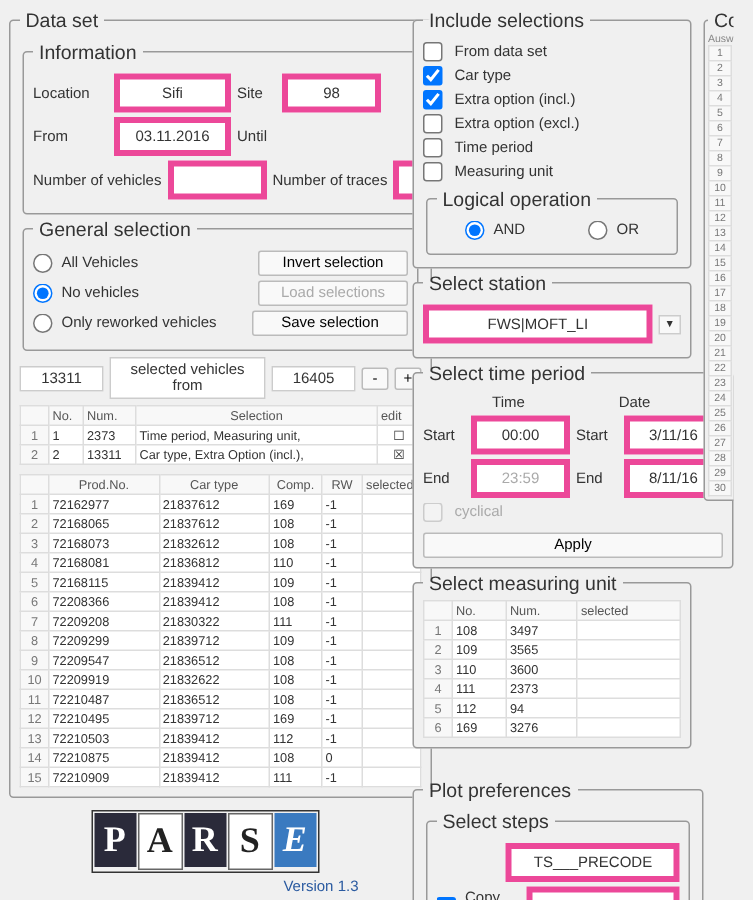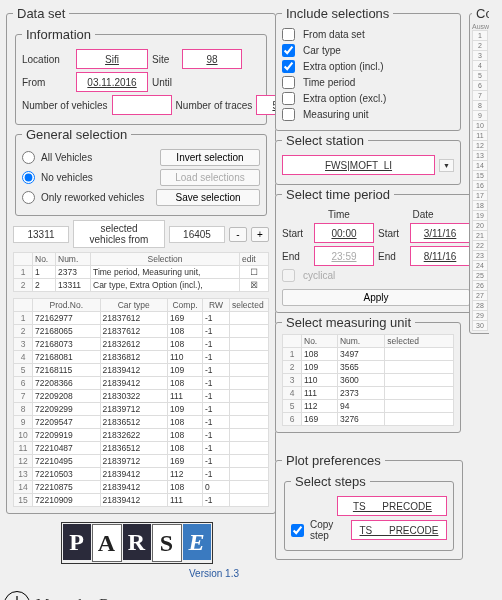--- a/index.html
+++ b/index.html
@@ -24,26 +24,25 @@
   color: #333;
 }
 .row { display: flex; align-items: center; margin: 3px 0; gap: 4px; }
 .lbl { flex: 0 0 auto; min-width: 50px; }
 .val {
   display: inline-flex;
   align-items: center;
   justify-content: center;
   text-align: center;
   background: #fff;
-  border: 1px solid #ec4899;
+  border: 4px solid #ec4899;
   padding: 2px 4px;
   min-width: 50px;
   height: 14px;
   font-size: 10px;
-  text-decoration: underline;
 }
 .btn {
   background: #f9f9f9;
   border: 1px solid #bbb;
   border-radius: 2px;
   padding: 2px 10px;
   font-size: 10px;
   cursor: pointer;
 }
 .main-layout { display: flex; gap: 4px; align-items: flex-start; }
@@ -329,30 +328,43 @@
       <label class="row">
           <input type="checkbox" checked="" style="">
           <span>Car type</span>
         </label>
       <label class="row">
           <input type="checkbox" checked="" style="">
           <span>Extra option (incl.)</span>
         </label>
       <label class="row">
           <input type="checkbox" style="">
-          <span>Time period</span>
+          <span>Extra option (excl.)</span>
         </label>
       <label class="row">
           <input type="checkbox" style="">
-          <span>Extra option (excl.)</span>
+          <span>Time period</span>
         </label>
       <label class="row">
           <input type="checkbox" style="">
           <span>Measuring unit</span>
         </label>
+      <fieldset style="margin-top:4px">
+        <legend>Logical operation</legend>
+        <div class="row" style="justify-content:space-around">
+          <label>
+              <input type="radio" name="lo" checked="" style="">
+              <span>AND</span>
+            </label>
+          <label>
+              <input type="radio" name="lo" style="">
+              <span>OR</span>
+            </label>
+        </div>
+      </fieldset>
     </fieldset>
 
     <fieldset>
       <legend>Select station</legend>
       <div class="row">
         <span class="val" style="flex:1;text-align:left;padding-left:4px">FWS|MOFT_LI</span>
         <span style="border:1px solid #ccc;padding:2px 3px;background:#f8f8f8;font-size:7px">▼</span>
       </div>
     </fieldset>
 

